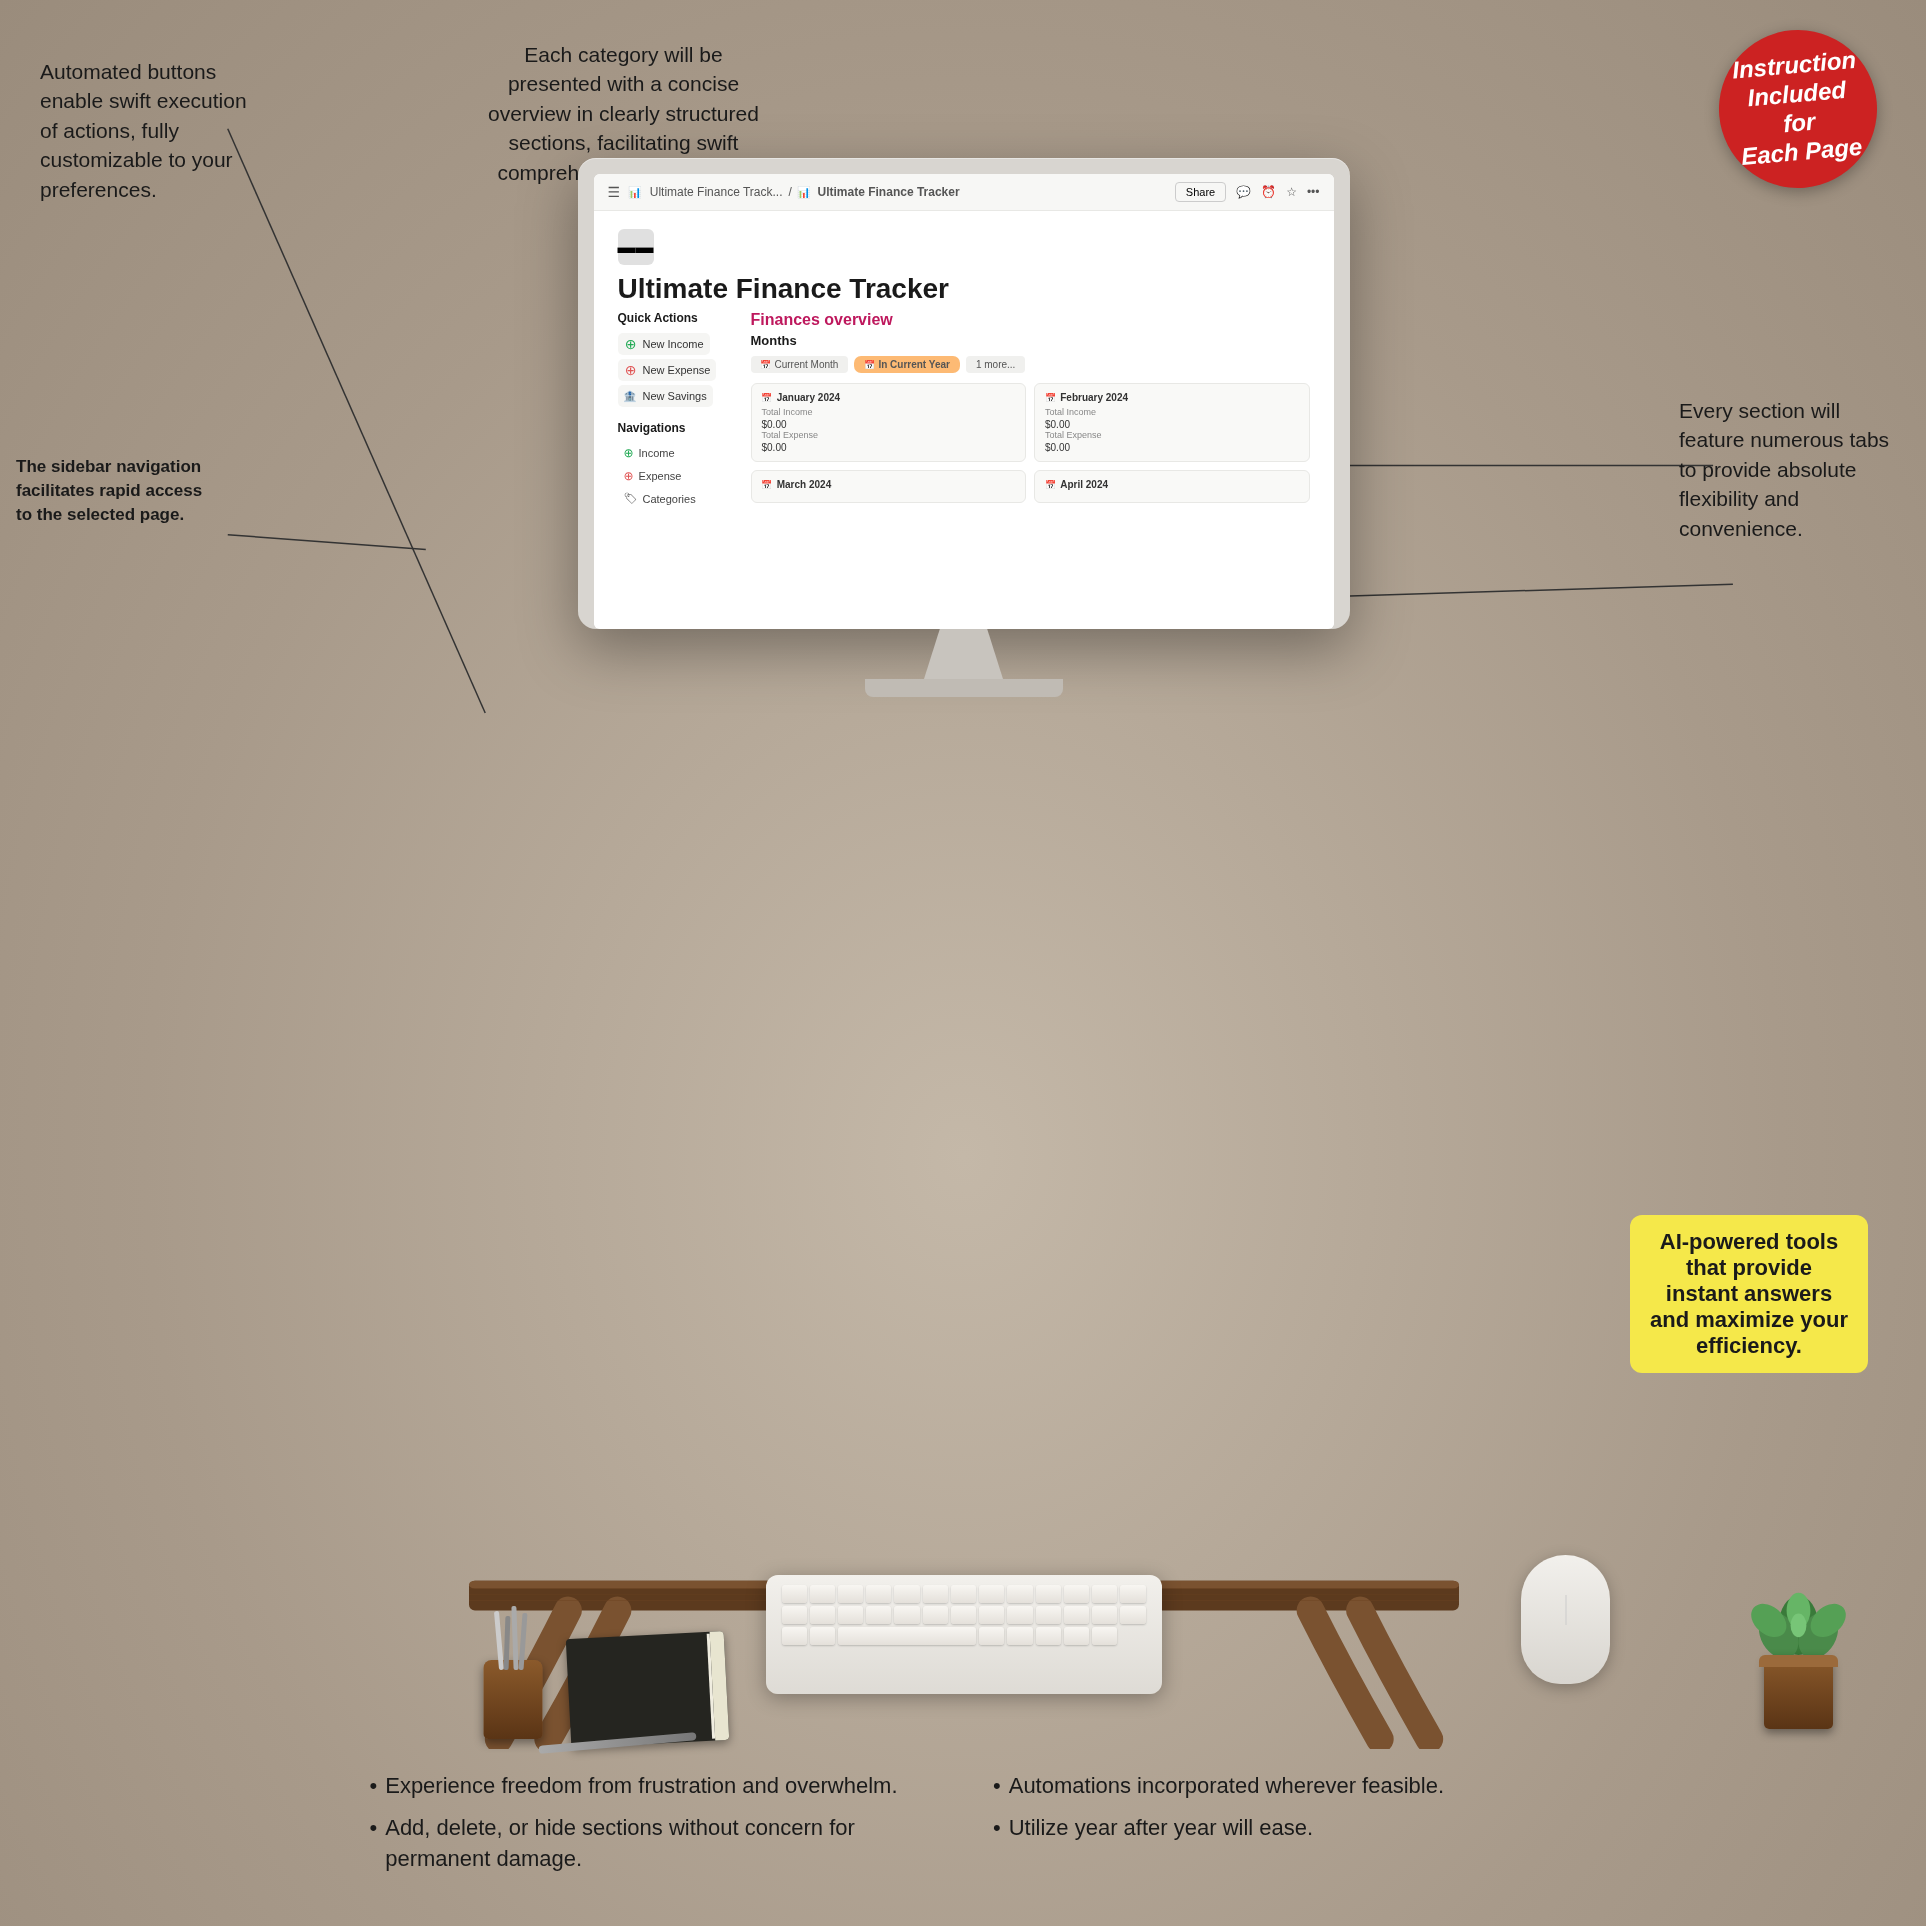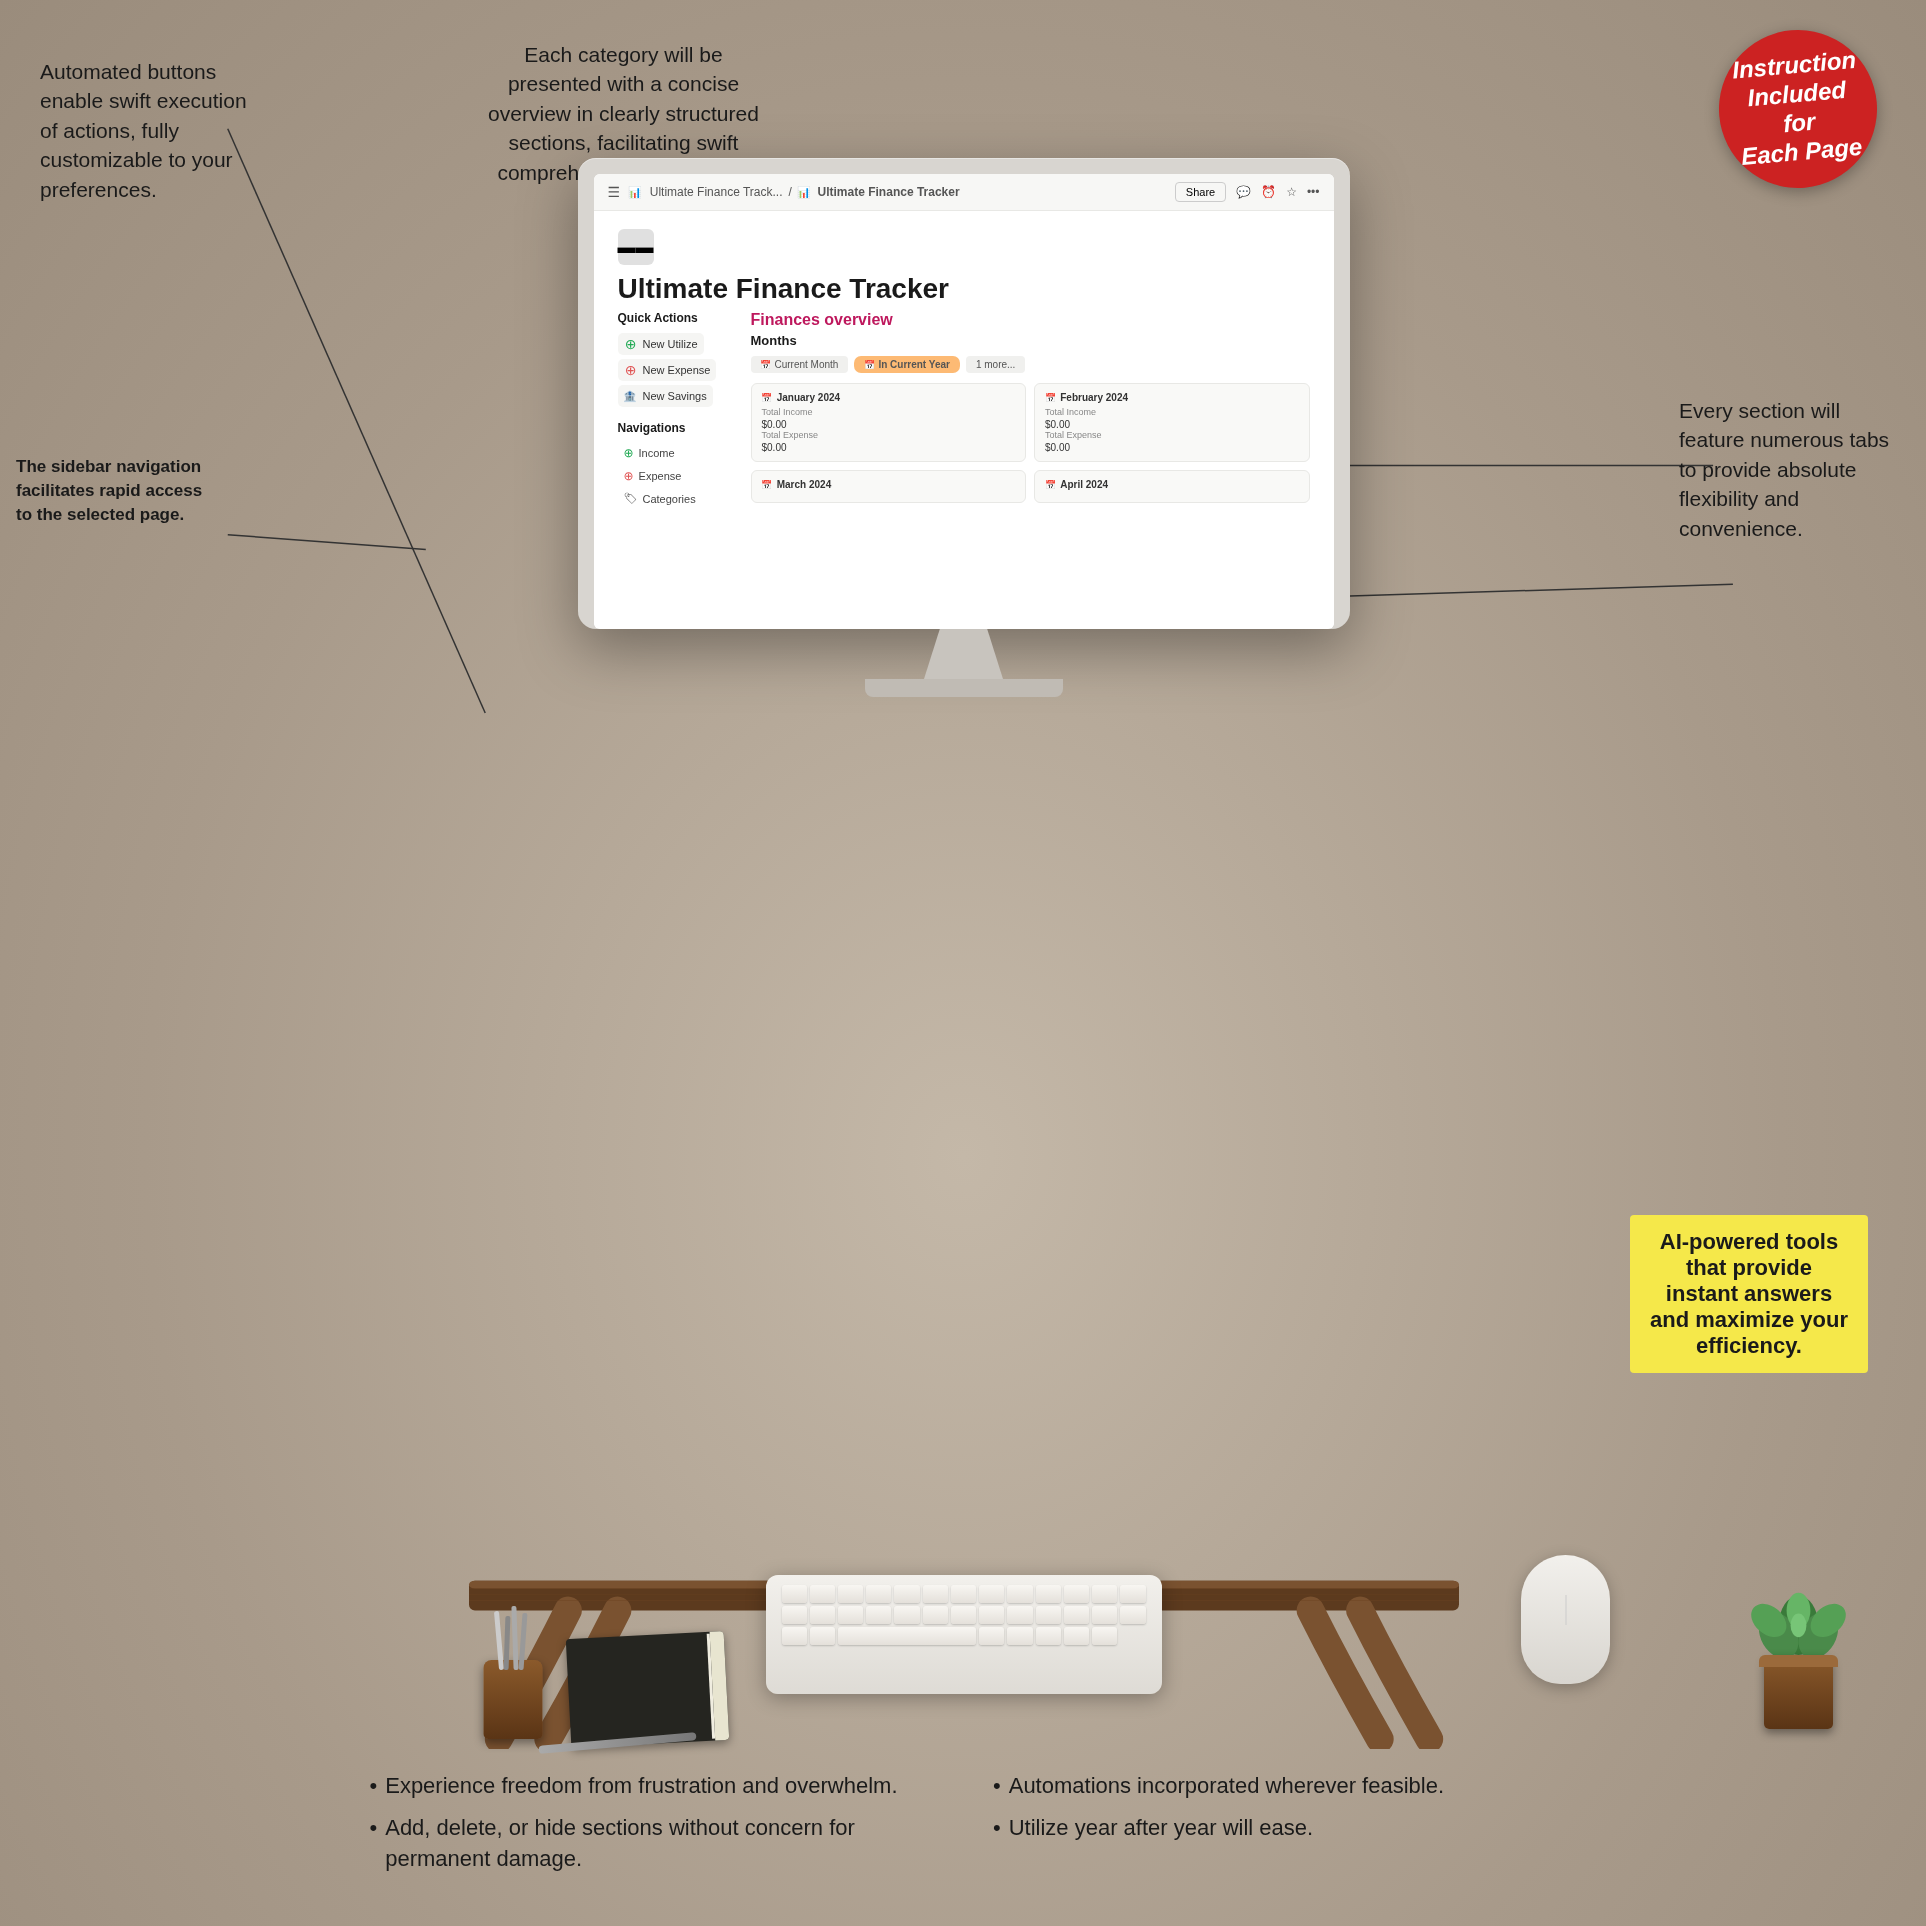--- a/index.html
+++ b/index.html
@@ -68,21 +68,21 @@
     
     .annotation-bottom-right {
       bottom: 554px;
       right: 79px;
       width: 238px;
       text-align: center;
     }
 
     .ai-badge {
       background: #f5e84a;
-      border-radius: 4px;
+      border-radius: 12px;
       padding: 14px 18px;
       font-size: 22px;
       font-weight: 700;
       color: #1a1a1a;
       display: inline-block;
     }
 
     
     .badge-instruction {
       position: absolute;
@@ -451,21 +451,21 @@
           <div class="page-title">Ultimate Finance Tracker</div>
 
           <div class="two-col">
 
             <div>
 
               <div class="quick-actions">
                 <div class="section-title">Quick Actions</div>
                 <button class="action-btn">
                   <span class="action-icon" style="color:#22aa55; font-size:14px;">⊕</span>
-                  <span>New Utilize</span>
+                  <span>New Income</span>
                 </button>
                 <button class="action-btn">
                   <span class="action-icon" style="color:#e05555; font-size:14px;">⊕</span>
                   <span>New Expense</span>
                 </button>
                 <button class="action-btn">
                   <span class="action-icon" style="font-size:11px;">🏦</span>
                   <span>New Savings</span>
                 </button>
               </div>

